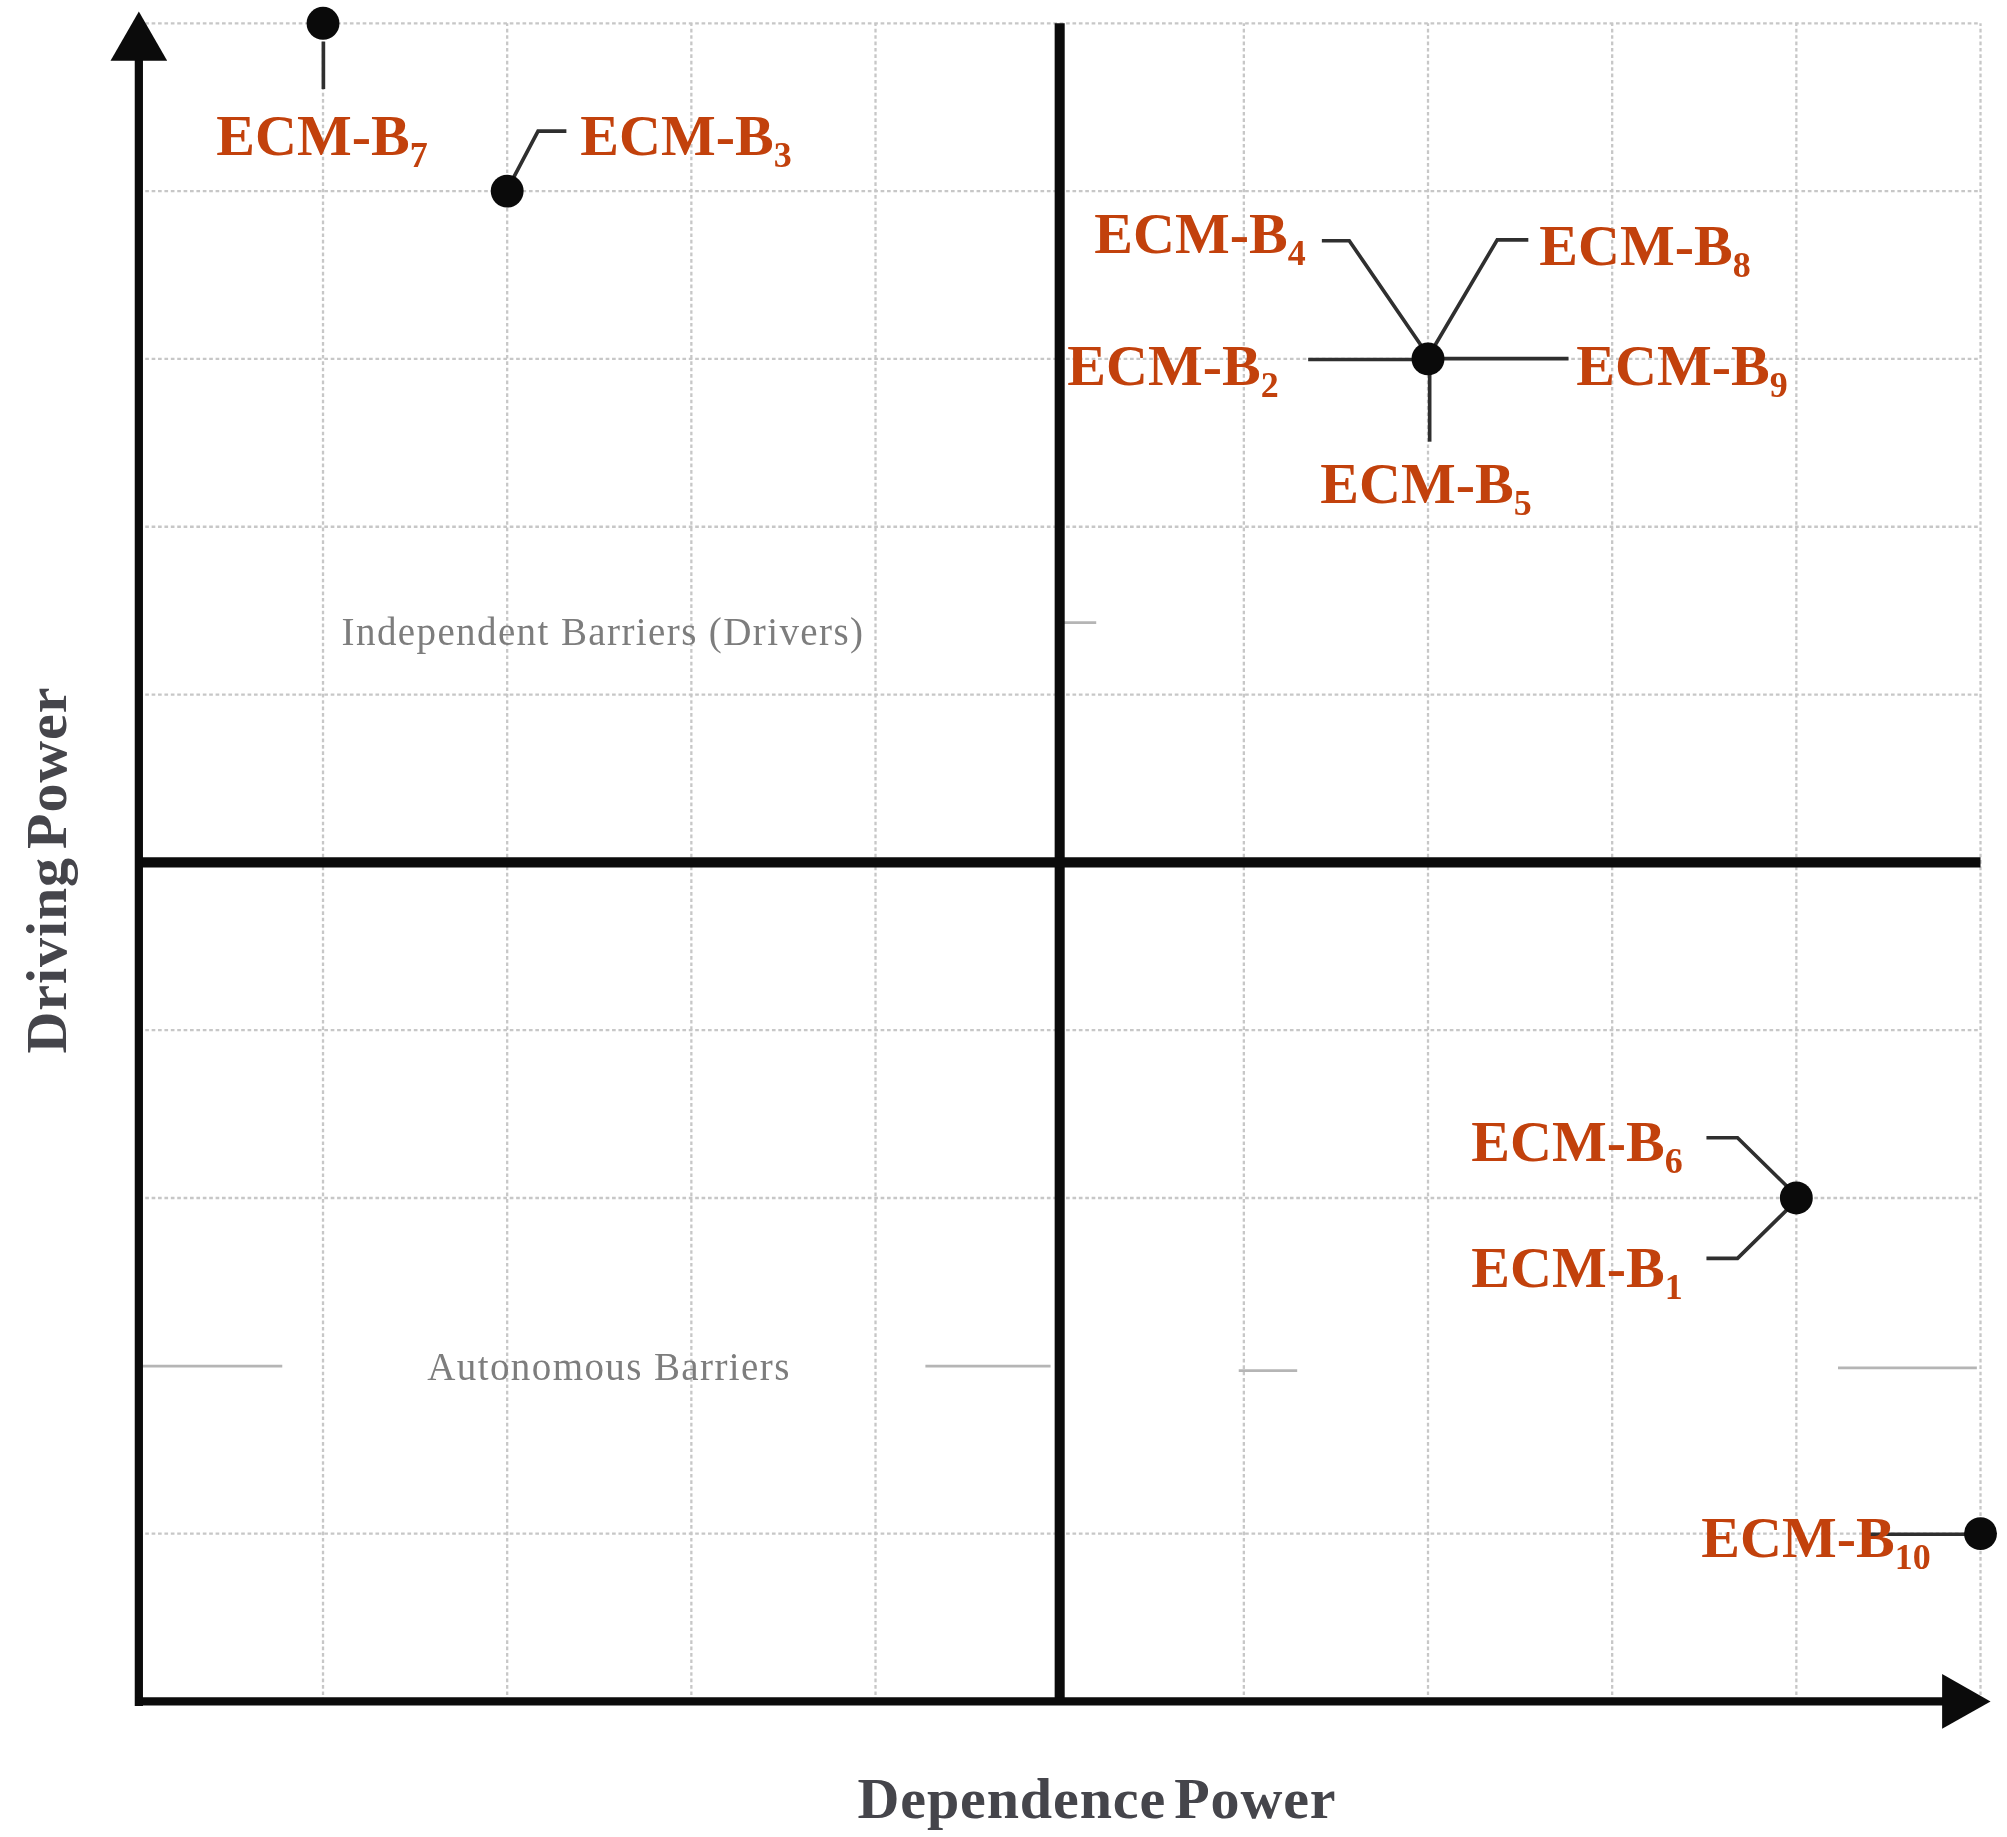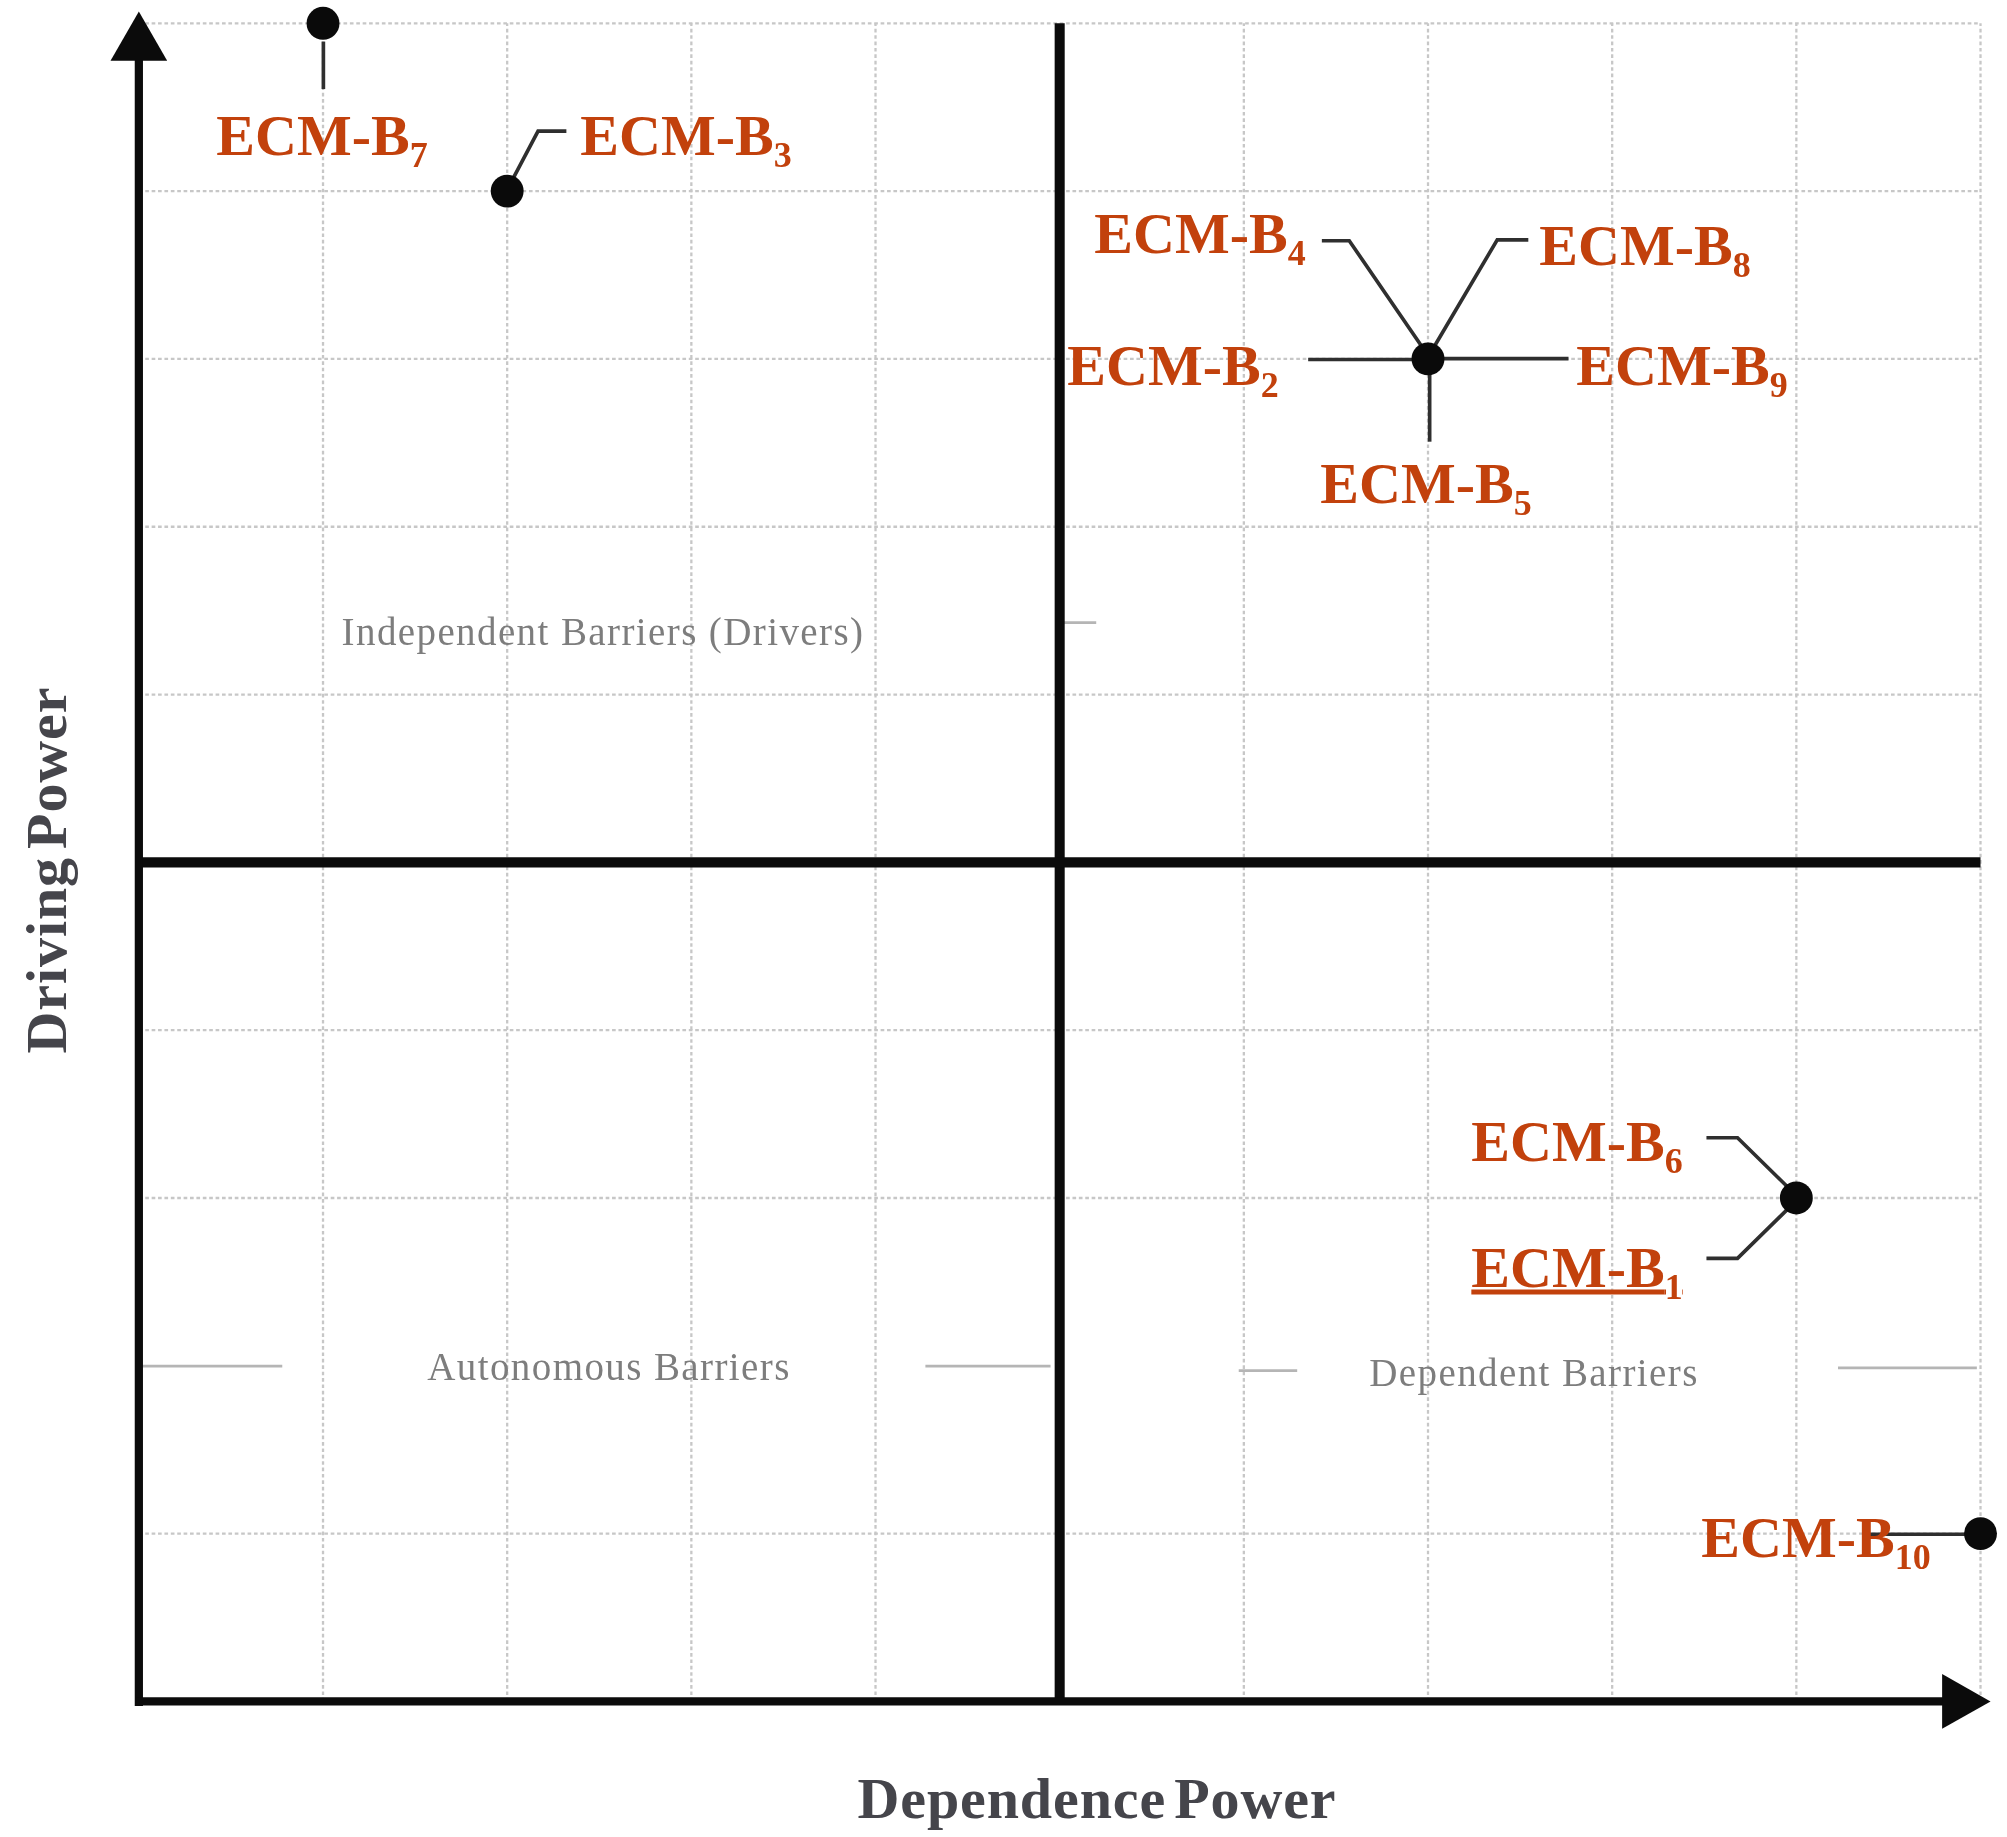--- a/index.html
+++ b/index.html
@@ -91,29 +91,28 @@
       <polyline points="2043,1679 2152,1679" fill="none" stroke="#2f2f2f" stroke-width="4"></polyline>
       <circle cx="353.6" cy="25" r="18" fill="#0a0a0a"></circle>
       <circle cx="555.2" cy="208.70000000000005" r="18" fill="#0a0a0a"></circle>
       <circle cx="1563.2" cy="392.4000000000001" r="18" fill="#0a0a0a"></circle>
       <circle cx="1966.3999999999999" cy="1310.9" r="18" fill="#0a0a0a"></circle>
       <circle cx="2168" cy="1678.3" r="18" fill="#0a0a0a"></circle>
     </svg>
 
   <div class="q-label q-independent">Independent Barriers (Drivers)</div>
   <div class="q-label q-autonomous">Autonomous Barriers</div>
-  <div class="q-label q-dependent">Dependent Barriers</div>
 
   <div class="axis-title axis-title-x">Dependence Power</div>
   <div class="axis-title axis-title-y">Driving Power</div>
 
 <div class="pt-label" style="left: 322px; top: 135px;"><span>ECM-B</span><sub>7</sub></div>
     <div class="pt-label" style="left: 686px; top: 135px;"><span>ECM-B</span><sub>3</sub></div>
     <div class="pt-label" style="left: 1200px; top: 233px; text-align: right;"><span>ECM-B</span><sub>4</sub></div>
     <div class="pt-label" style="left: 1645px; top: 245px;"><span>ECM-B</span><sub>8</sub></div>
     <div class="pt-label" style="left: 1173px; top: 365px;"><span>ECM-B</span><sub>2</sub></div>
     <div class="pt-label" style="left: 1682px; top: 365px;"><span>ECM-B</span><sub>9</sub></div>
     <div class="pt-label" style="left: 1426px; top: 483px;"><span>ECM-B</span><sub>5</sub></div>
     <div class="pt-label" style="left: 1577px; top: 1141px;"><span>ECM-B</span><sub>6</sub></div>
-    <div class="pt-label" style="left: 1577px; top: 1267px; text-decoration: underline;"><span>ECM-B</span><sub>1</sub></div>
+    <div class="pt-label" style="left: 1577px; top: 1267px;"><span>ECM-B</span><sub>1</sub></div>
     <div class="pt-label" style="left: 1816px; top: 1537px;"><span>ECM-B</span><sub>10</sub></div>
   </div>
 
 
 </body></html>

